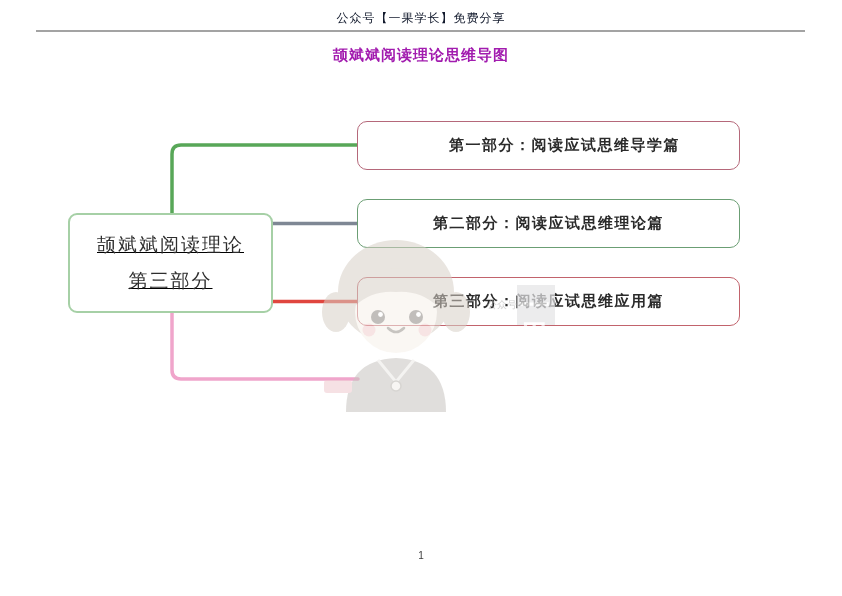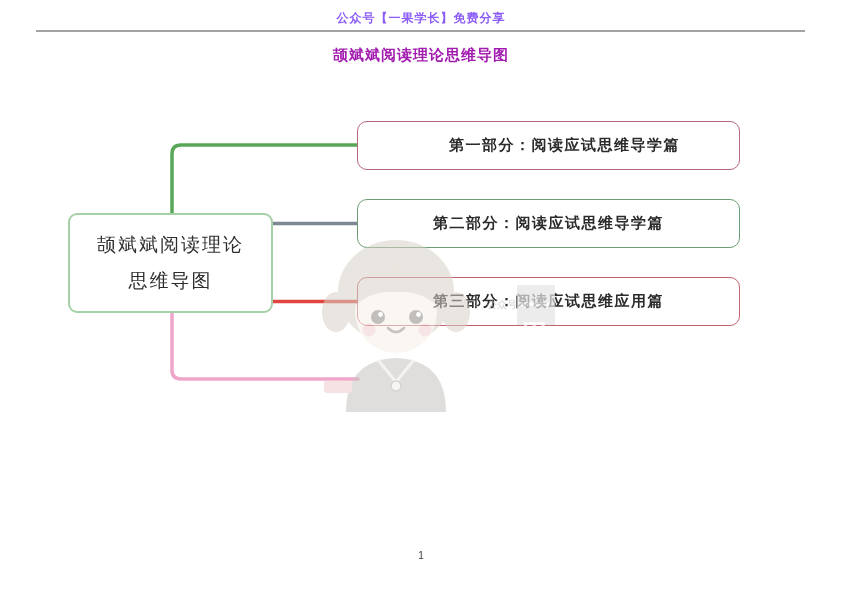--- a/index.html
+++ b/index.html
@@ -4,36 +4,37 @@
 <style>
   * { margin:0; padding:0; box-sizing:border-box; }
   html,body { background:#ffffff; }
   .page {
     position:relative; width:842px; height:596px; background:#ffffff;
     font-family:"Liberation Sans","DejaVu Sans",sans-serif; overflow:hidden;
     margin:0 auto;
   }
   .header-text {
     position:absolute; top:10px; left:0; right:0; text-align:center;
-    font-size:12px; font-weight:bold; color:#8b5cf6; letter-spacing:1px;
+    font-size:12px; font-weight:normal; color:#0f172a; letter-spacing:1px;
   }
   .header-rule {
     position:absolute; top:30px; left:36px; right:37px; height:2px;
     background:#a3a3a3;
   }
   .doc-title {
     position:absolute; top:46px; left:0; right:0; text-align:center;
     font-size:15px; font-weight:bold; color:#a21caf; letter-spacing:1px;
   }
   .connector-layer { position:absolute; left:0; top:0; width:842px; height:596px; z-index:1; }
   .root-node {
     position:absolute; left:68px; top:213px; width:205px; height:100px;
     background:#ffffff; border:2px solid #a6d0a6; border-radius:9px;
     display:flex; flex-direction:column; align-items:center; justify-content:center;
     z-index:2;
+    text-decoration:underline;
   }
   .root-node .line { font-size:19px; font-weight:500; color:#2e2e2e; line-height:36px; letter-spacing:2px; }
   .branch-node {
     position:absolute; left:357px; width:383px; height:49px;
     background:#ffffff; border:1.5px solid #cccccc; border-radius:10px;
     display:flex; align-items:center; justify-content:center; z-index:2;
   }
   .branch-node .label { font-size:15px; font-weight:bold; color:#2b2b2b; letter-spacing:1.5px; }
   .branch-1 { top:121px; }
   .branch-2 { top:199px; }
@@ -68,28 +69,28 @@
 
   <svg class="connector-layer" viewBox="0 0 842 596" xmlns="http://www.w3.org/2000/svg" fill="none">
     <path d="M172,214 L172,154 Q172,145 181,145 L358,145" stroke-width="3.5" stroke-linecap="round" fill="none" stroke="#58a758"></path>
     <path d="M272,223.5 L358,223.5" stroke-width="3.5" stroke-linecap="round" fill="none" stroke="#7e8794"></path>
     <path d="M272,301.5 L358,301.5" stroke-width="3.5" stroke-linecap="round" fill="none" stroke="#e0463f"></path>
     <path d="M172,311 L172,370 Q172,379 181,379 L358,379" stroke-width="3.5" stroke-linecap="round" fill="none" stroke="#f0a5cb"></path>
   </svg>
 
   <div class="root-node" style="border-color: rgb(166, 208, 166);">
     <div class="line">颉斌斌阅读理论</div>
-    <div class="line">思维导图</div>
+    <div class="line">第三部分</div>
   </div>
 
   <div class="branch-node branch-1" style="border-color: rgb(181, 104, 122); padding-left: 32px;">
     <span class="label">第一部分：阅读应试思维导学篇</span>
   </div>
   <div class="branch-node branch-2" style="border-color: rgb(107, 158, 116);">
-    <span class="label">第二部分：阅读应试思维导学篇</span>
+    <span class="label">第二部分：阅读应试思维理论篇</span>
   </div>
   <div class="branch-node branch-3" style="border-color: rgb(194, 99, 108);">
     <span class="label">第三部分：阅读应试思维应用篇</span>
   </div>
 
   <svg class="watermark wm-cartoon" viewBox="0 0 160 192" xmlns="http://www.w3.org/2000/svg">
     <ellipse cx="80" cy="72" rx="58" ry="52" fill="#d8d0c7"></ellipse>
     <ellipse cx="20" cy="92" rx="14" ry="20" fill="#d8d0c7"></ellipse>
     <ellipse cx="140" cy="92" rx="14" ry="20" fill="#d8d0c7"></ellipse>
     <circle cx="80" cy="92" r="41" fill="#f6f1ea"></circle>

